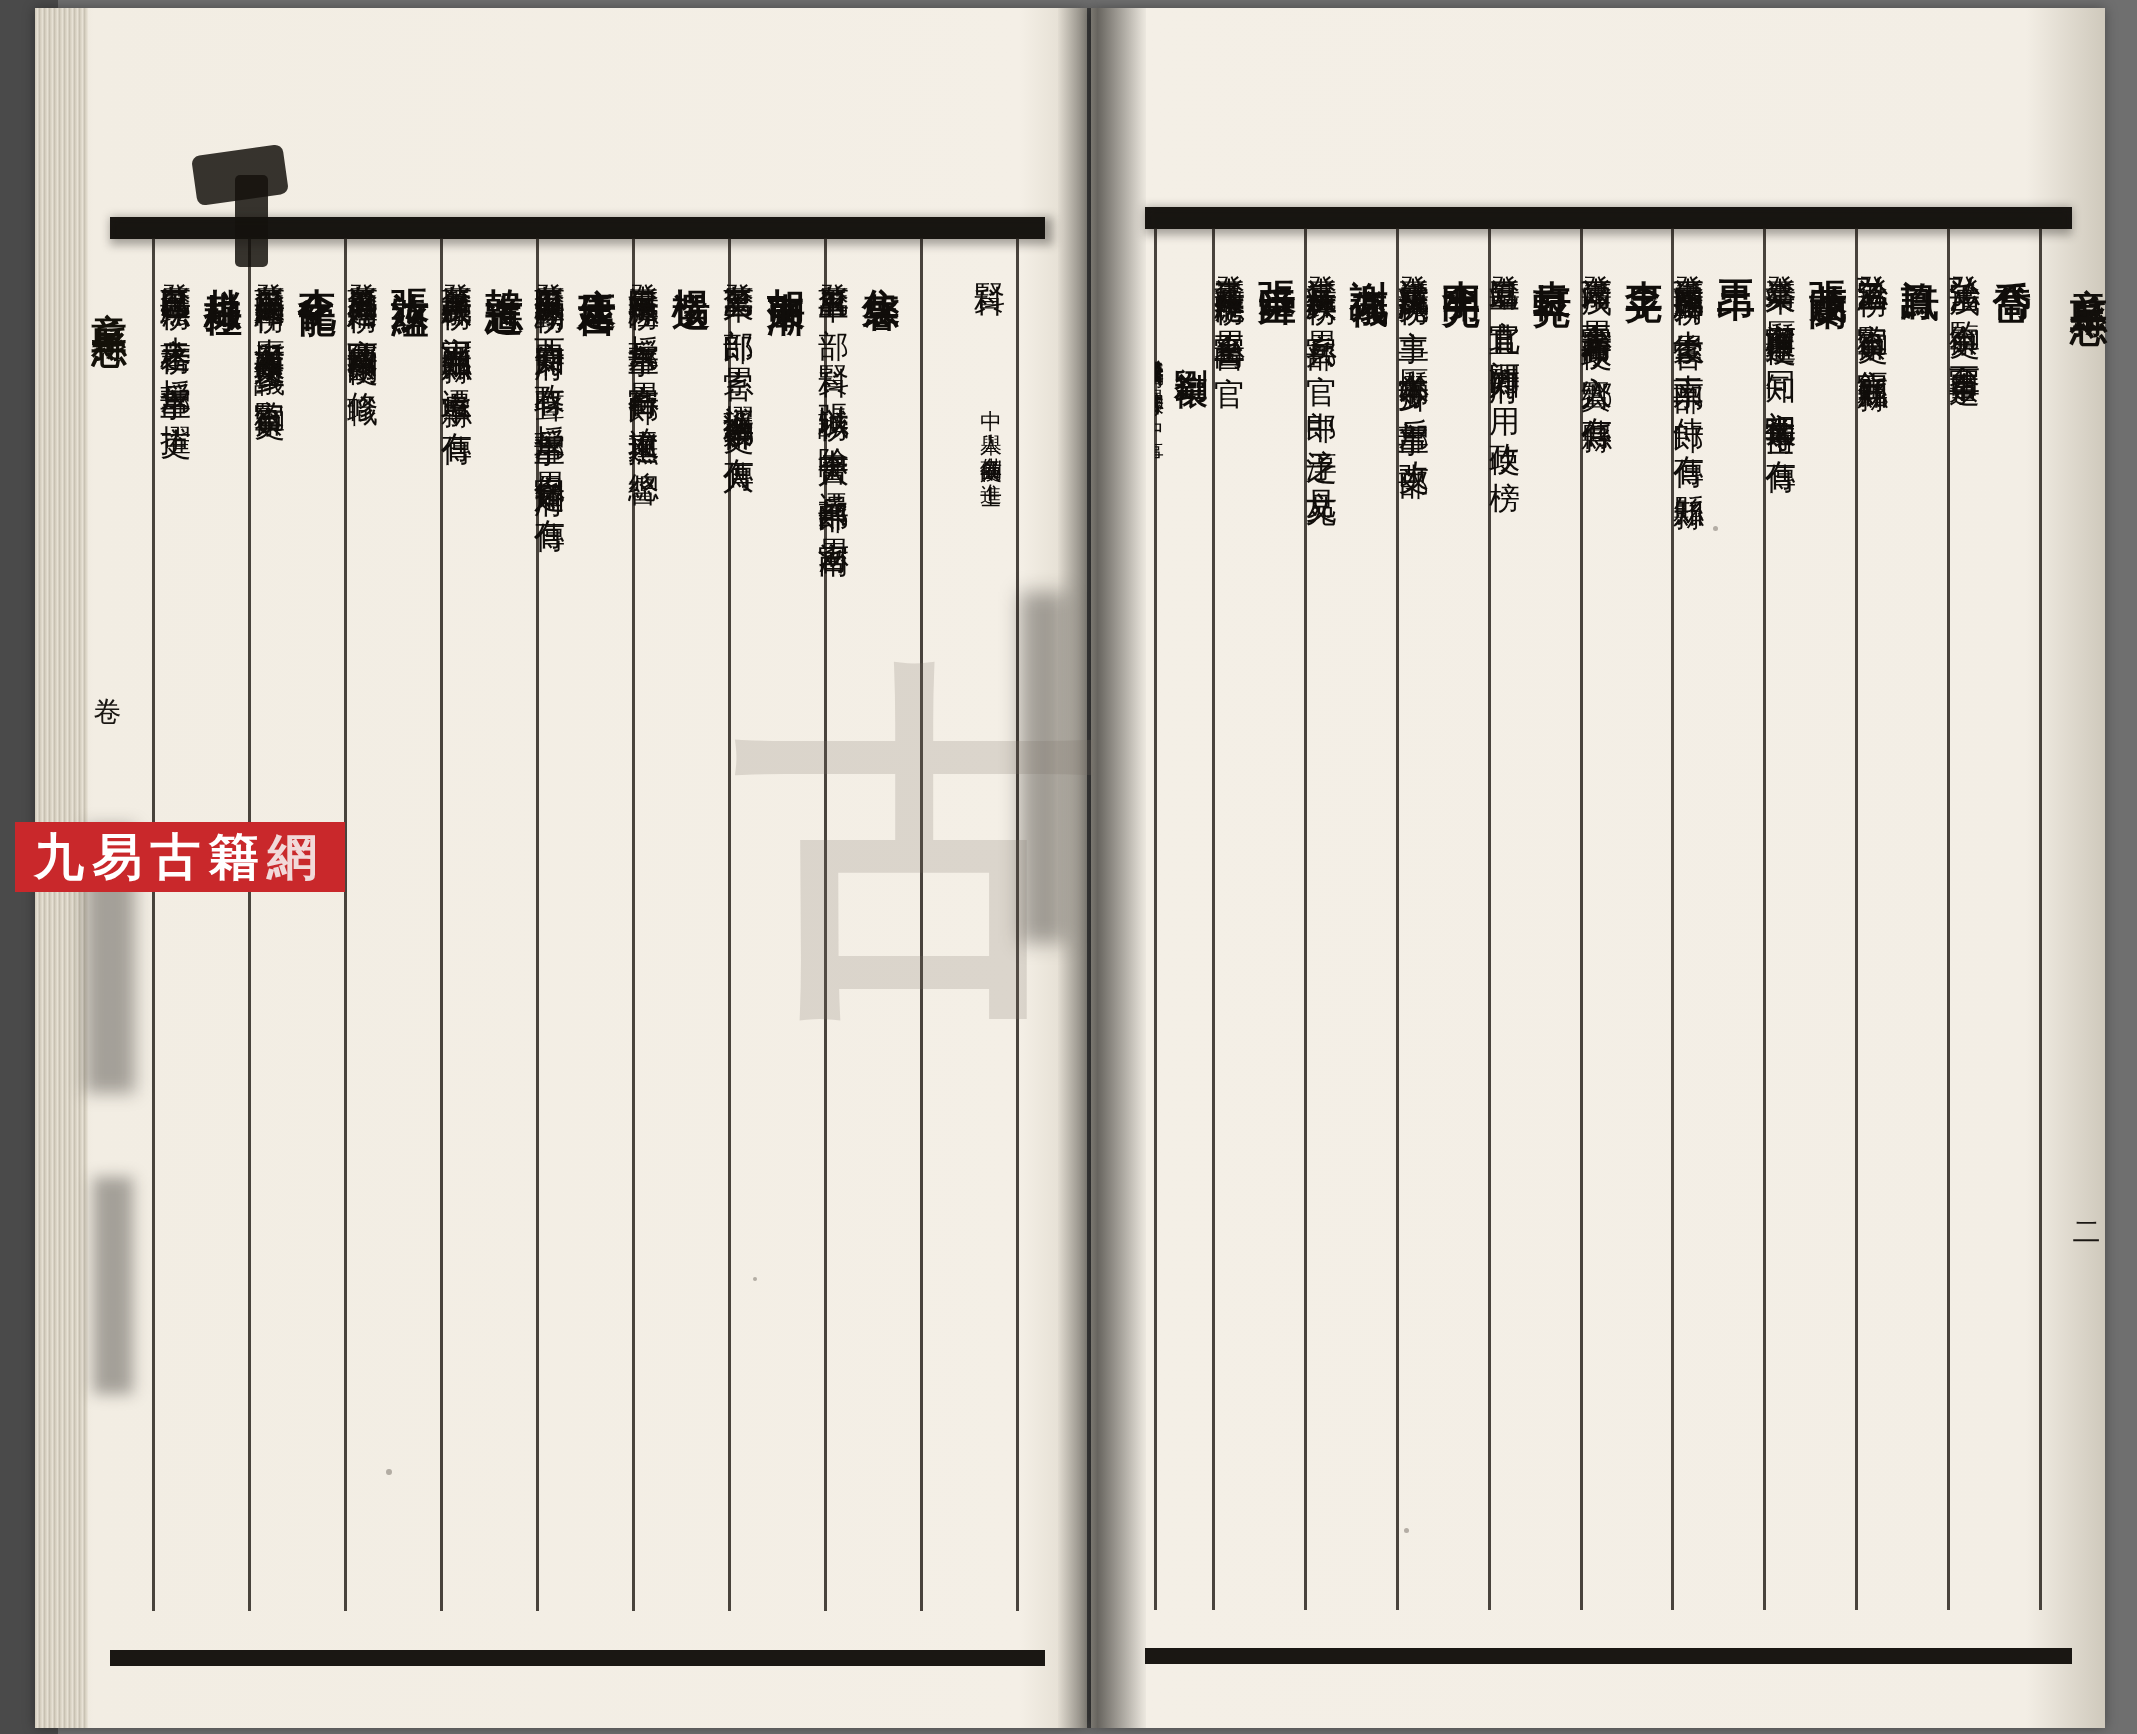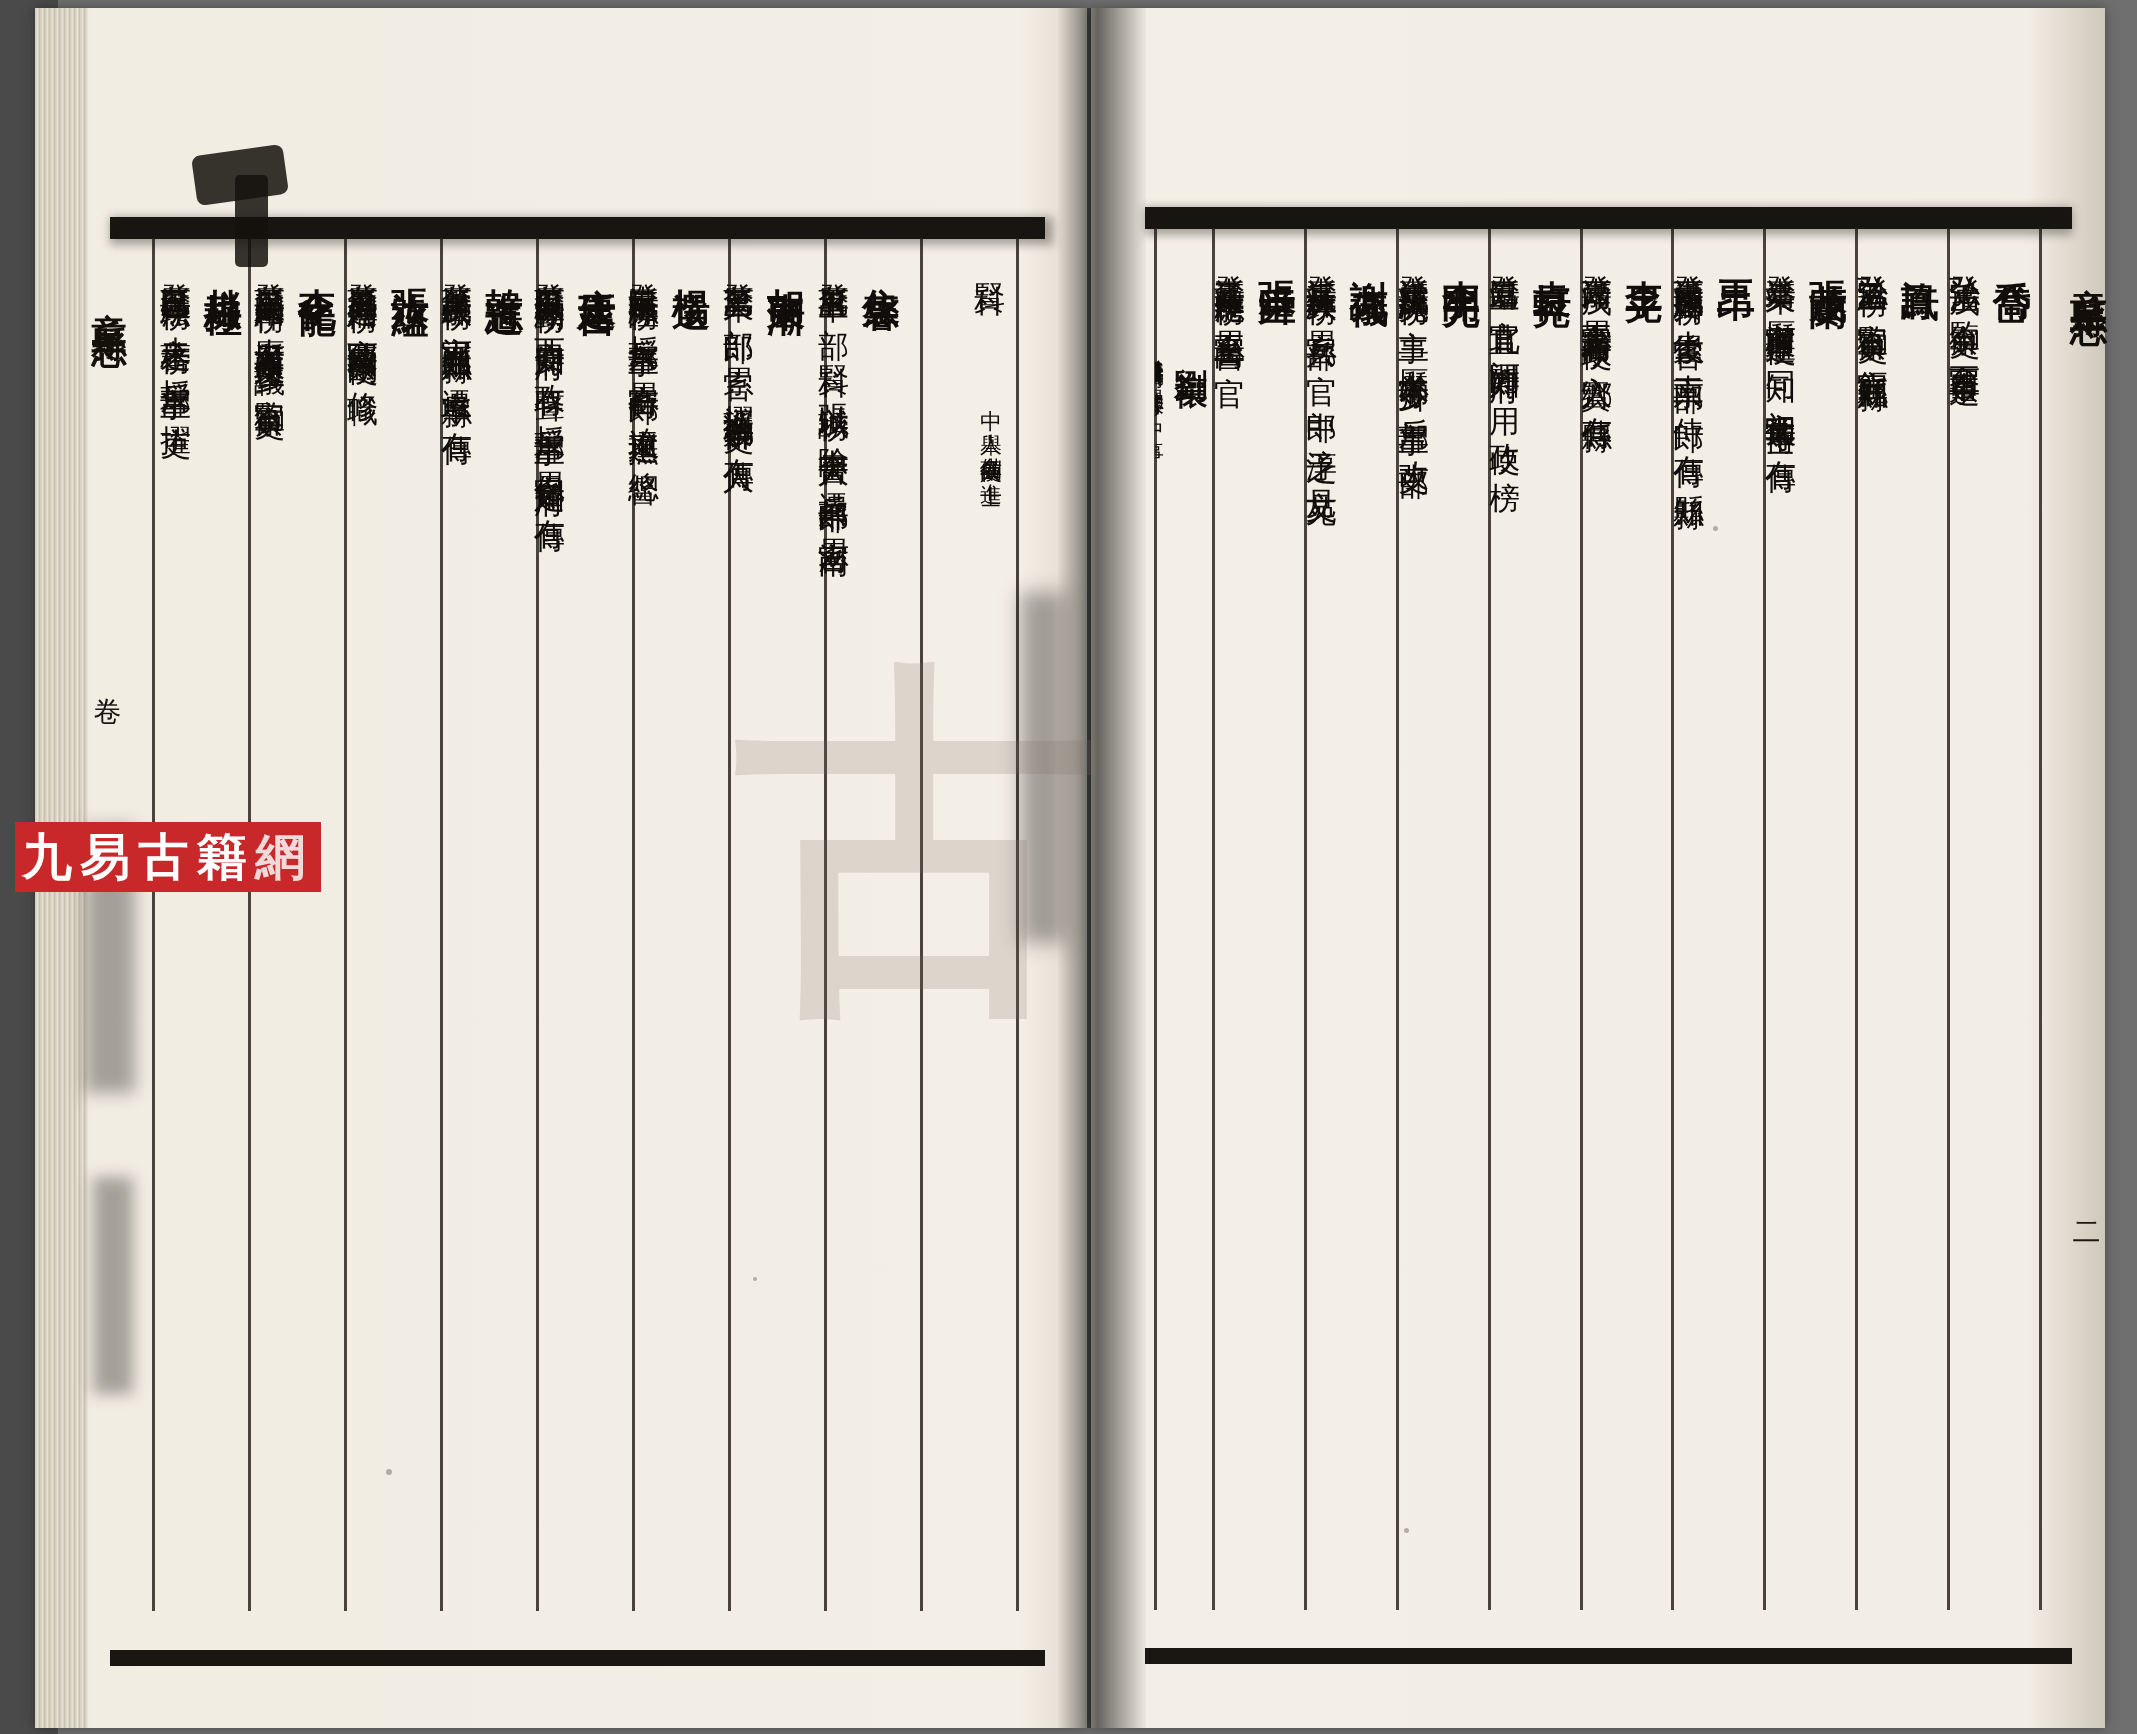--- a/index.html
+++ b/index.html
@@ -178,21 +178,21 @@
     font-weight: 700;
     color: rgba(120,110,100,0.20);
     letter-spacing: 8.3px;
     pointer-events: none;
     user-select: none;
   }
   .wm-red {
     position: absolute;
     left: 15px;
     top: 822px;
-    padding: 10px 7px;
+    padding: 10px 19px;
     background: #c9282b;
     color: #ffffff;
     font-family: "DejaVu Serif", serif;
     font-size: 50px;
     font-weight: 700;
     letter-spacing: 8.3px;
     line-height: 1;
     white-space: nowrap;
   }
   .wm-red .dim { color: #f1d9d9; }

